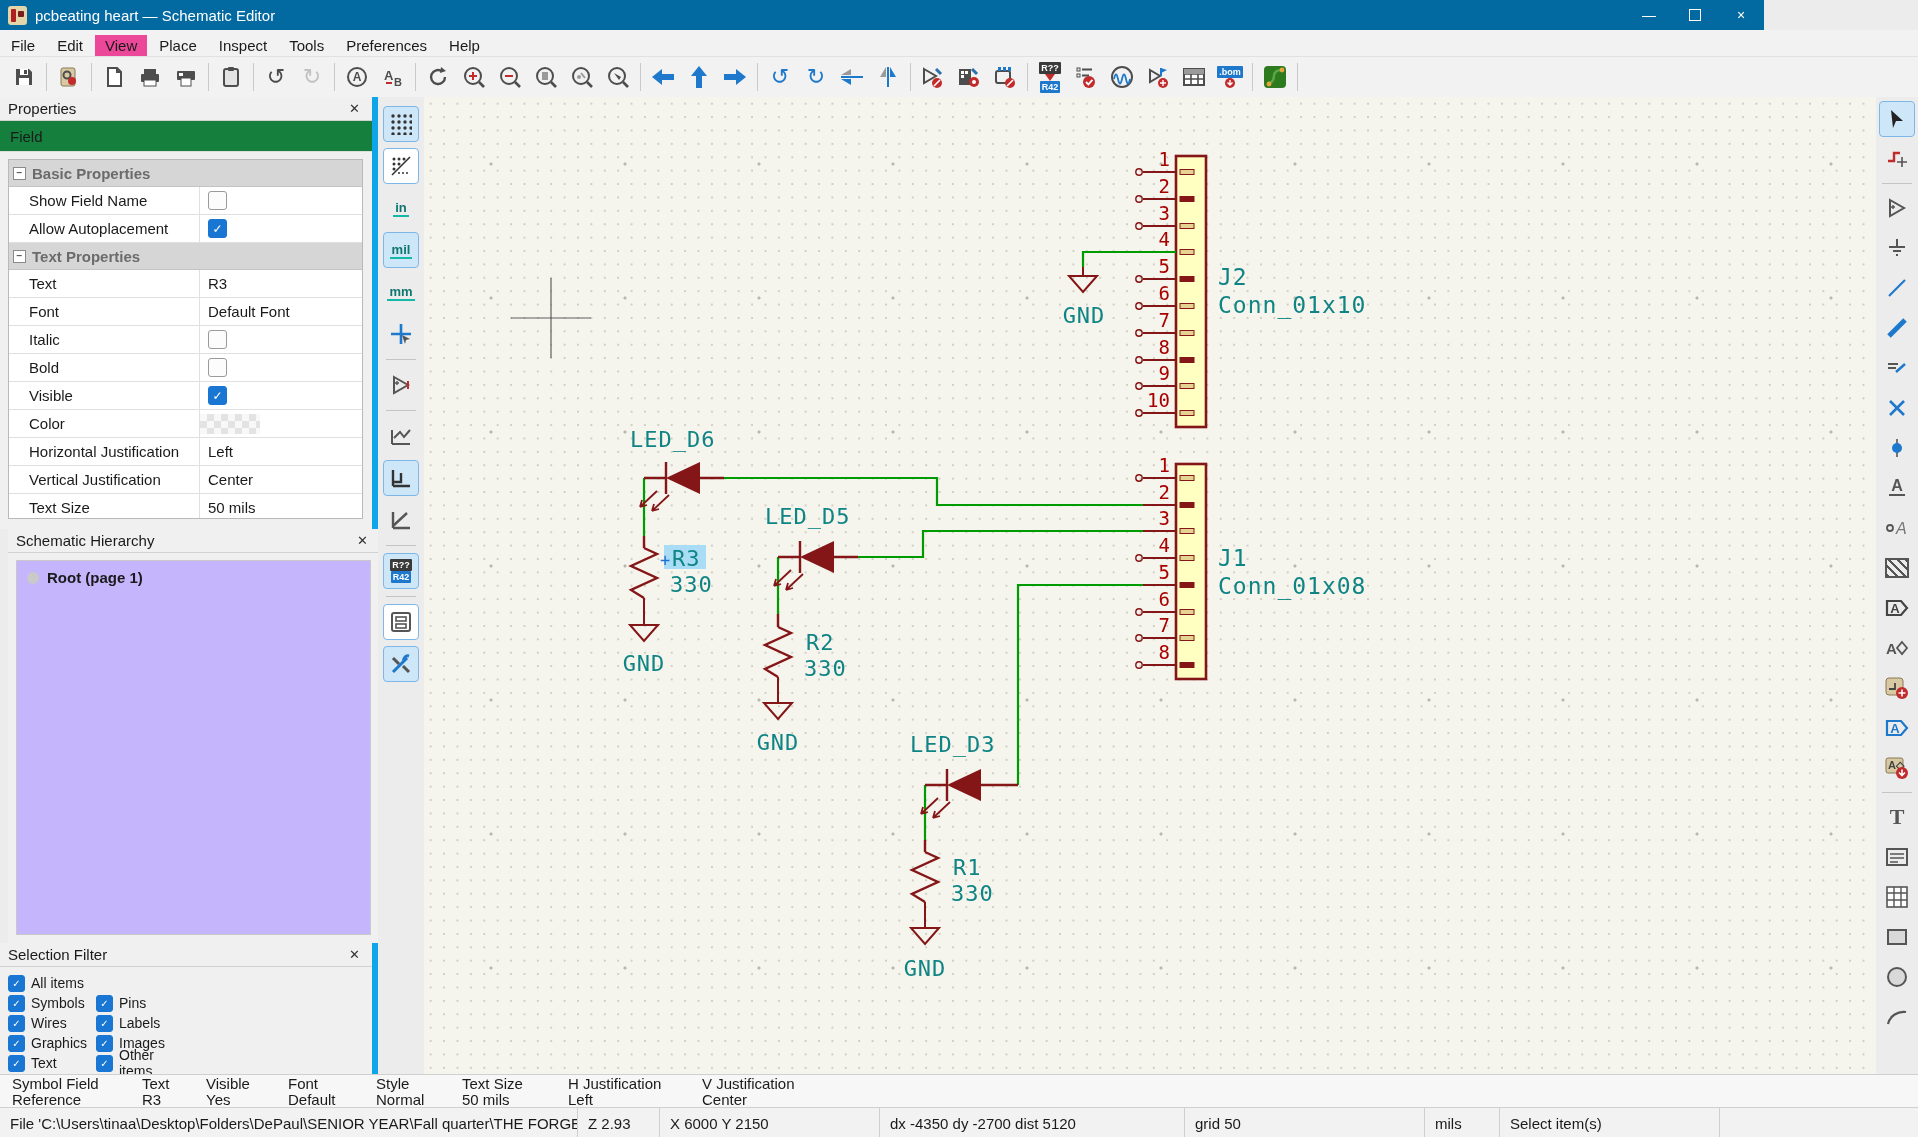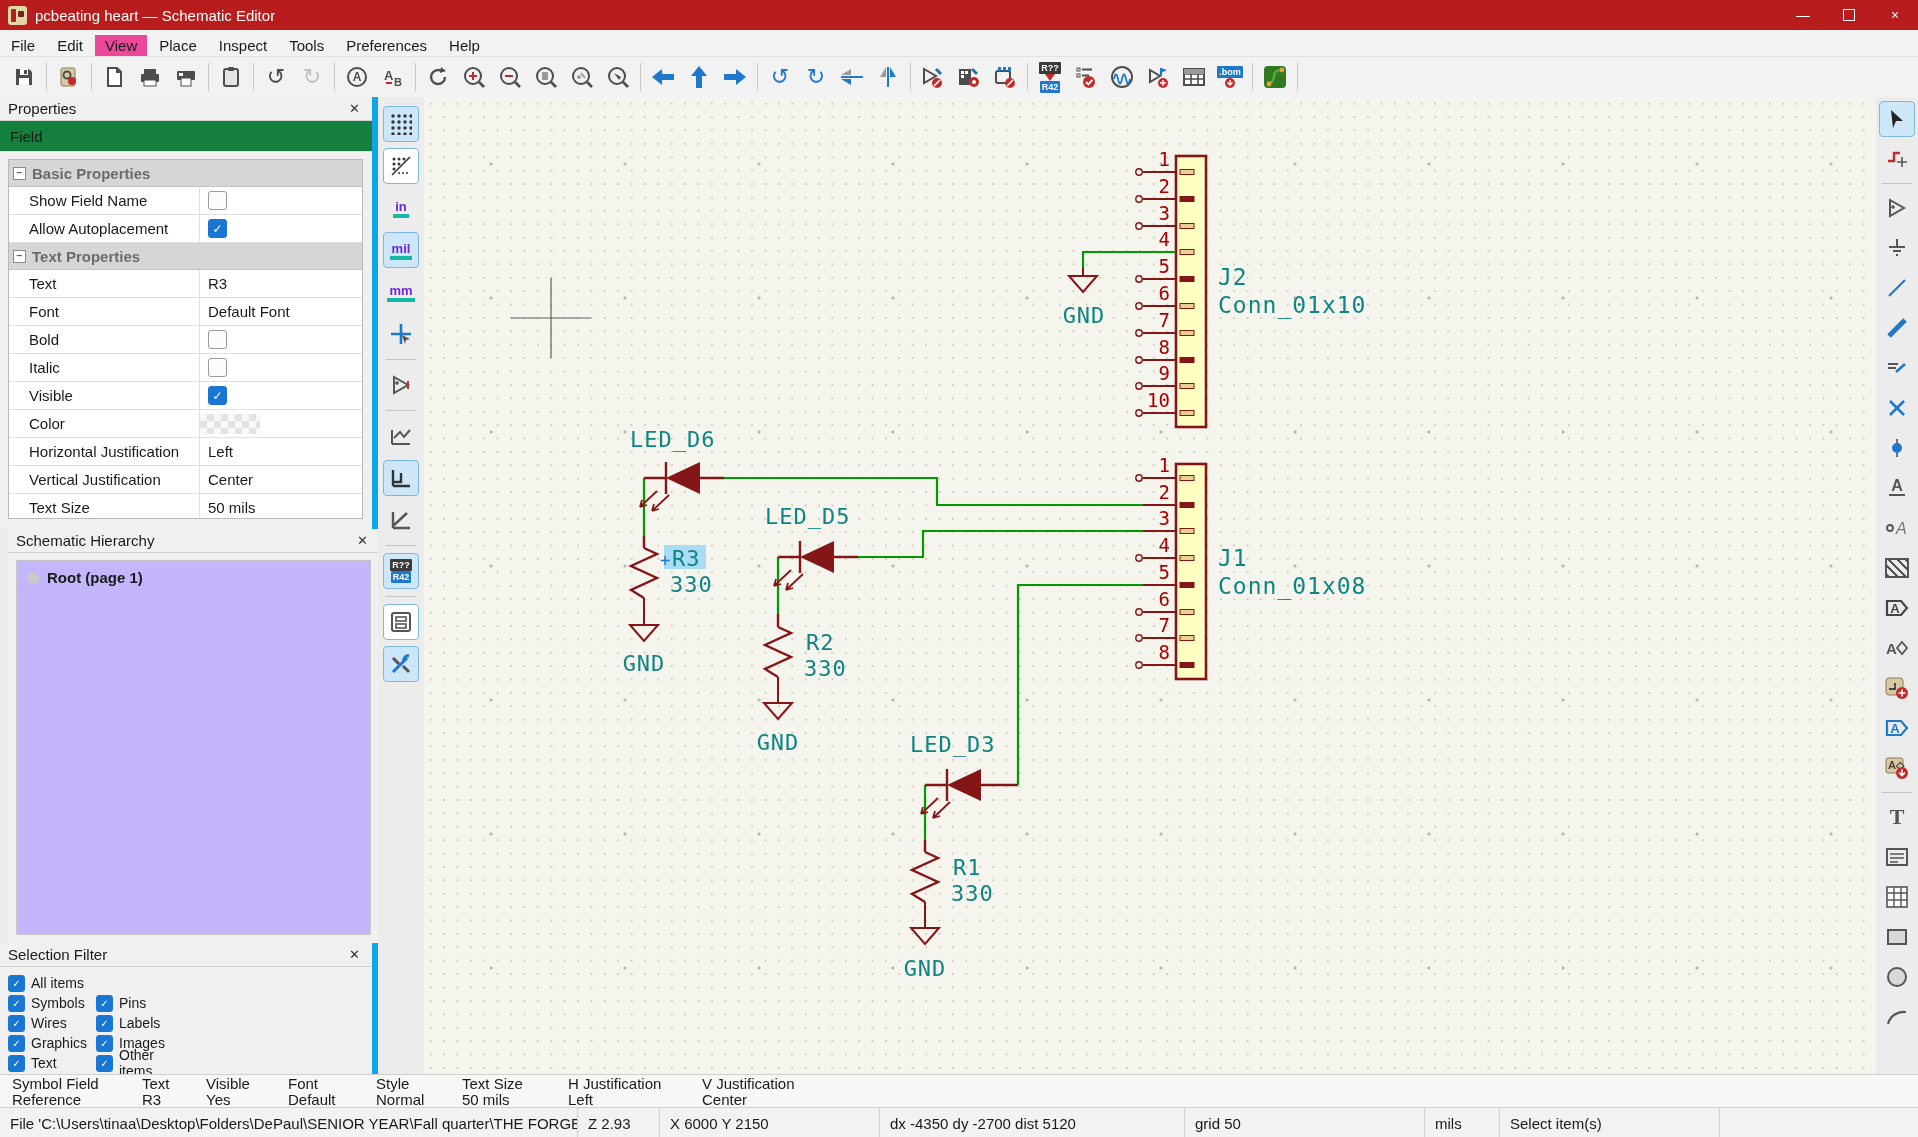--- a/index.html
+++ b/index.html
@@ -1,19 +1,19 @@
 <!DOCTYPE html>
 <html><head>
 <meta charset="utf-8">
 <style>
   html,body{margin:0;padding:0;}
   body{width:1918px;height:1137px;position:relative;overflow:hidden;
        font-family:"Liberation Sans",sans-serif;background:#ececec;color:#1a1a1a;}
   
-  #titlebar{position:absolute;left:0;top:0;width:1918px;height:30px;background:#b91c1c;
+  #titlebar{position:absolute;left:0;top:0;width:1764px;height:30px;background:#0369a1;
             display:flex;align-items:center;color:#fff;font-size:15px;}
   #titlebar .appicon{width:19px;height:19px;margin:0 8px 0 8px;border-radius:3px;
             background:#E3D6A8;position:relative;flex:0 0 auto;}
   #titlebar .appicon i{position:absolute;left:3px;top:3px;width:5px;height:13px;background:#b02020;border-radius:1px;}
   #titlebar .appicon b{position:absolute;right:3px;top:5px;width:6px;height:6px;background:#7a1d1d;border-radius:1px;}
   #titlebar .spacer{flex:1;}
   .wbtn{width:46px;height:30px;display:flex;align-items:center;justify-content:center;font-size:14px;color:#fff;}
   .maxbox{width:10px;height:10px;border:1px solid #fff;display:inline-block;}
   
   #menubar{position:absolute;left:0;top:30px;width:1918px;height:26px;background:#f2f2f2;
@@ -60,21 +60,21 @@
   .fitem .cb{width:15px;height:15px;font-size:10px;}
   .fitem.wide{width:auto;}
   
   #left-palette{position:absolute;left:378px;top:97px;width:46px;height:977px;background:#ececec;
                 display:flex;flex-direction:column;align-items:center;padding-top:6px;box-sizing:border-box;}
   .pbtn{width:36px;height:36px;margin:3px 0;border-radius:4px;display:flex;flex-direction:column;
         align-items:center;justify-content:center;box-sizing:border-box;flex:0 0 auto;}
   .pbtn.on{background:#cde6f8;border:1px solid #7db7e8;}
   .pbtn.frame{border:1px solid #7db7e8;background:#fff;}
   .psep{width:30px;height:1px;background:#c4c4c4;margin:4px 0;flex:0 0 auto;}
-  .units{font:700 13px "Liberation Sans",sans-serif;color:#6d28d9;border-bottom:4px solid #14b8a6;padding:0 2px;}
+  .units{font:700 13px "Liberation Sans",sans-serif;color:#0f766e;border-bottom:2px solid #14b8a6;padding:0 2px;}
   
   #right-palette{position:absolute;left:1876px;top:97px;width:42px;height:977px;background:#ececec;
                  display:flex;flex-direction:column;align-items:center;padding-top:2px;box-sizing:border-box;}
   #right-palette .pbtn{margin:2px 0;}
   .hatch{width:20px;height:16px;border:2px solid #555;
          background:repeating-linear-gradient(45deg,#555 0 2px,transparent 2px 6px);}
   
   #canvas{position:absolute;left:424px;top:97px;width:1452px;height:977px;background:#F5F4ED;
           background-image:radial-gradient(circle,#b9b8ac 1.3px,transparent 1.8px),
                            radial-gradient(circle,#cfceC3 0.9px,transparent 1.3px);
@@ -389,27 +389,27 @@
     </div>
     <div class="prow">
       <span class="lab">Text</span>
       <span class="val">R3</span>
     </div>
     <div class="prow">
       <span class="lab">Font</span>
       <span class="val">Default Font</span>
     </div>
     <div class="prow">
-      <span class="lab">Bold</span>
+      <span class="lab">Italic</span>
       <span class="val">
           <span class="cb"></span>
         </span>
     </div>
     <div class="prow">
-      <span class="lab">Italic</span>
+      <span class="lab">Bold</span>
       <span class="val">
           <span class="cb"></span>
         </span>
     </div>
     <div class="prow">
       <span class="lab">Visible</span>
       <span class="val">
           <span class="cb on">✓</span>
         </span>
     </div>

